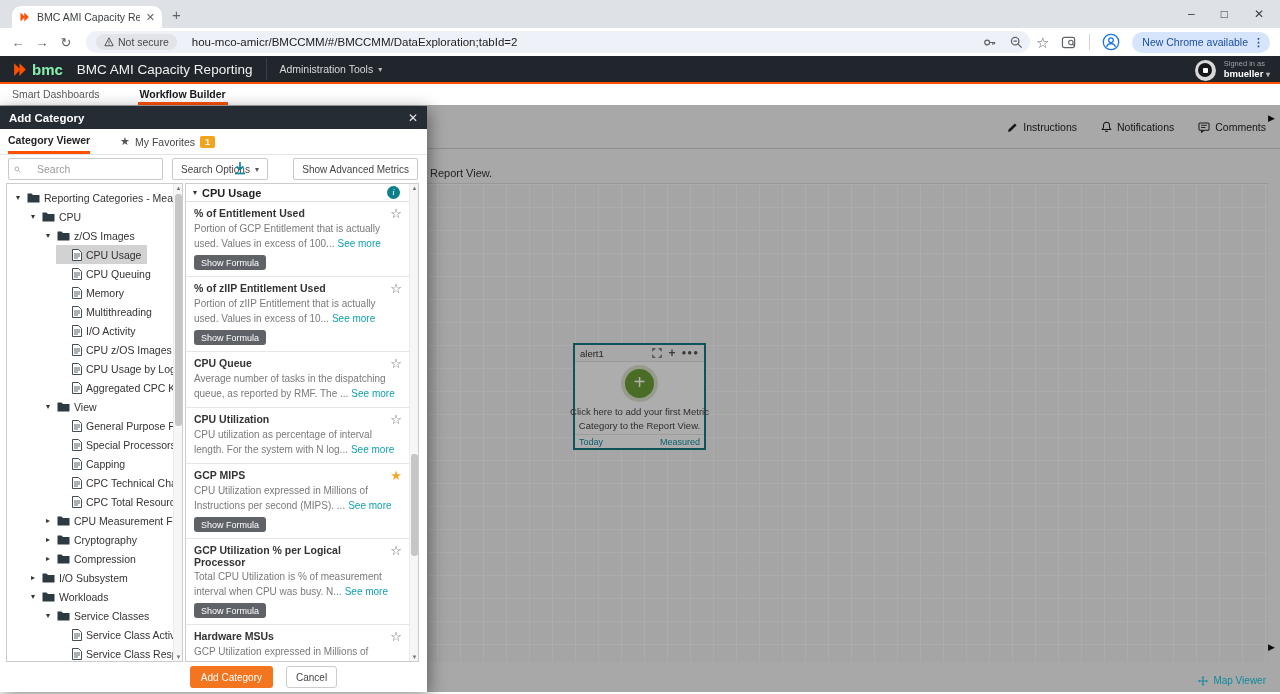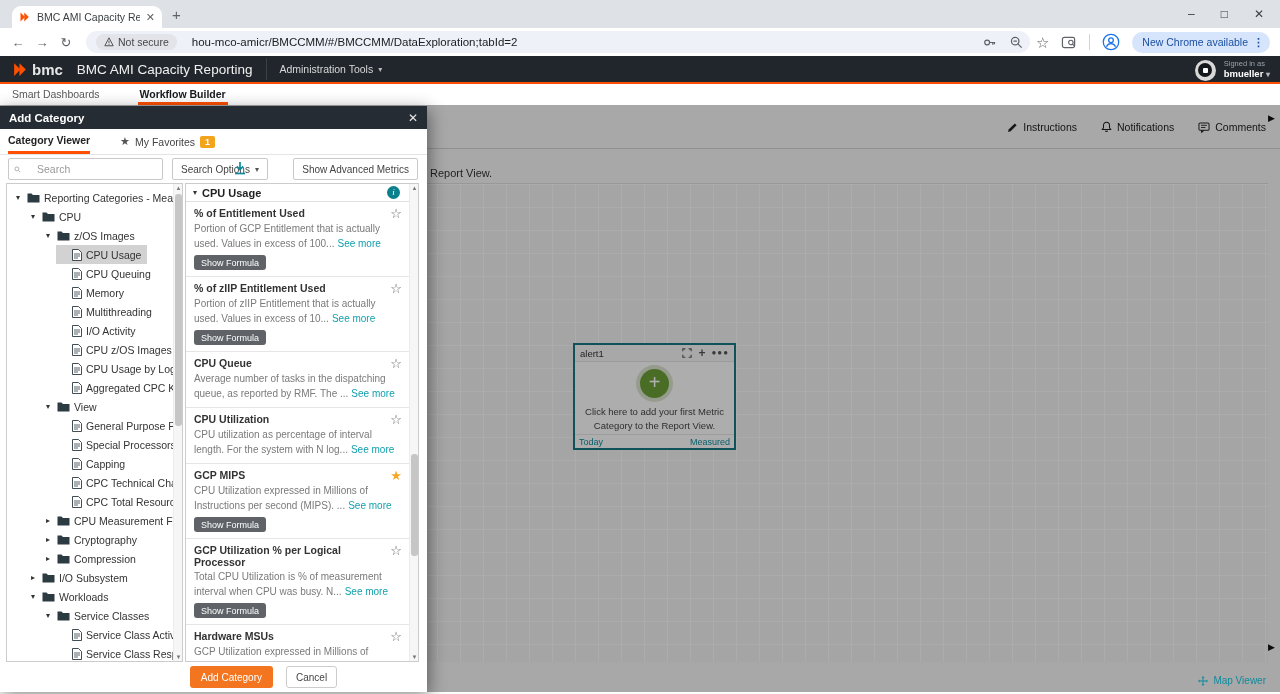--- a/index.html
+++ b/index.html
@@ -19,21 +19,21 @@
   .nsec-chip { display:flex; align-items:center; gap:4px; background:#e2e4ea; border-radius:10px; padding:2px 8px; font-size:10.5px; color:#474747; }
   .url-text { font-size:11.5px; color:#202124; }
   .right-icos { position:absolute; right:0; top:0; height:28px; display:flex; align-items:center; gap:12px; padding-right:10px; }
   .vdiv { width:1px; height:16px; background:#d0d3d9; }
   .chrome-pill { background:#d7e5fc; border-radius:11px; height:21px; display:flex; align-items:center; gap:5px; padding:0 6px 0 10px; font-size:10.5px; color:#1b4fa0; }
   .kebab { color:#1b4fa0; font-size:11px; font-weight:bold; letter-spacing:0; }
 
   
   .appbar { position:relative; height:28px; background:#20262c; border-bottom:2px solid #fe5000; display:flex; align-items:center; color:#e8e8e8; }
   .logo-wrap { display:flex; align-items:center; gap:3px; padding-left:12px; }
-  .logo-txt { font-size:15px; font-weight:bold; color:#e5e5e5; }
+  .logo-txt { font-size:15px; font-weight:bold; color:#86efac; }
   .app-title { font-size:13.5px; font-weight:300; color:#f0f0f0; margin-left:14px; padding-right:14px; }
   .admin-menu { border-left:1px solid #3a4046; padding:5px 12px; font-size:10.5px; color:#d8d8d8; display:flex; align-items:center; gap:5px; }
   .hdr-right { position:absolute; right:10px; top:0; height:28px; display:flex; align-items:center; gap:8px; }
   .avatar { width:21px; height:21px; border-radius:50%; background:#d8d8d8; display:flex; align-items:center; justify-content:center; }
   .avatar-in { width:14px; height:14px; border-radius:50%; background:#15181b; display:flex; align-items:center; justify-content:center; }
   .avatar-dot { width:5px; height:5px; border-radius:1px; background:#fff; }
   .signin { line-height:1.15; text-align:left; }
   .signin .s1 { font-size:7.5px; color:#9aa2a8; }
   .signin .s2 { font-size:9.5px; font-weight:bold; color:#fff; }
   .caret-sm { font-size:8px; color:#b8b8b8; }
@@ -51,21 +51,21 @@
   .descitem { display:flex; align-items:center; }
   .hr1 { position:absolute; left:0; right:0; top:43px; border-top:1px solid #cfcfcf; }
   .partial-txt { position:absolute; left:430px; top:62px; font-size:11px; color:#333; }
   .canvas { position:absolute; left:0; right:12px; top:78px; bottom:30px; background:#efefef;
             background-image:linear-gradient(#f9f9f9 1px, transparent 1px), linear-gradient(90deg,#f9f9f9 1px, transparent 1px);
             background-size:23px 23px; border-top:1px solid #dcdcdc; }
   .edge-arrow { position:absolute; right:5px; font-size:9px; color:#111; z-index:4; }
   .mapviewer { position:absolute; right:14px; bottom:6px; display:flex; align-items:center; gap:5px; font-size:10px; color:#0f8a9c; }
 
   
-  .widget { position:absolute; left:573px; top:238px; width:163px; height:107px; background:#fbfbfb; border:2px solid #177783; display:flex; flex-direction:column; }
+  .widget { position:absolute; left:573px; top:238px; width:133px; height:107px; background:#fbfbfb; border:2px solid #177783; display:flex; flex-direction:column; }
   .w-head { height:17px; background:#f4f4f4; border-bottom:1px solid #e0e0e0; display:flex; align-items:center; padding:0 5px; }
   .w-title { font-size:9.5px; color:#333; flex:1; }
   .w-icos { display:flex; align-items:center; gap:6px; color:#555; }
   .w-plus { font-size:12px; font-weight:bold; line-height:1; }
   .w-dots { font-size:8px; letter-spacing:1px; line-height:1; }
   .w-body { flex:1; display:flex; flex-direction:column; align-items:center; padding-top:7px; }
   .addcircle { width:29px; height:29px; border-radius:50%; background:#6b9e35; color:#fff; font-size:20px; line-height:27px; text-align:center; box-shadow:0 0 0 4px rgba(140,170,100,.30); margin-bottom:7px; }
   .w-msg { font-size:9.5px; color:#444; text-align:center; width:152px; line-height:1.5; }
   .w-foot { height:14px; border-top:1px solid #e4e4e4; display:flex; justify-content:space-between; align-items:center; padding:0 4px; font-size:9px; color:#0f8a9c; }
 

